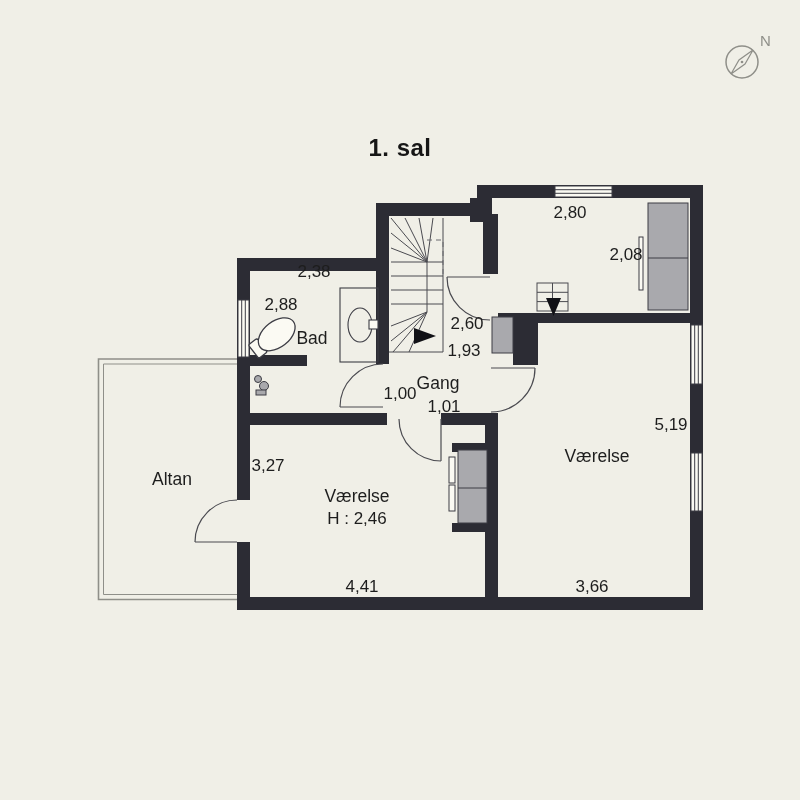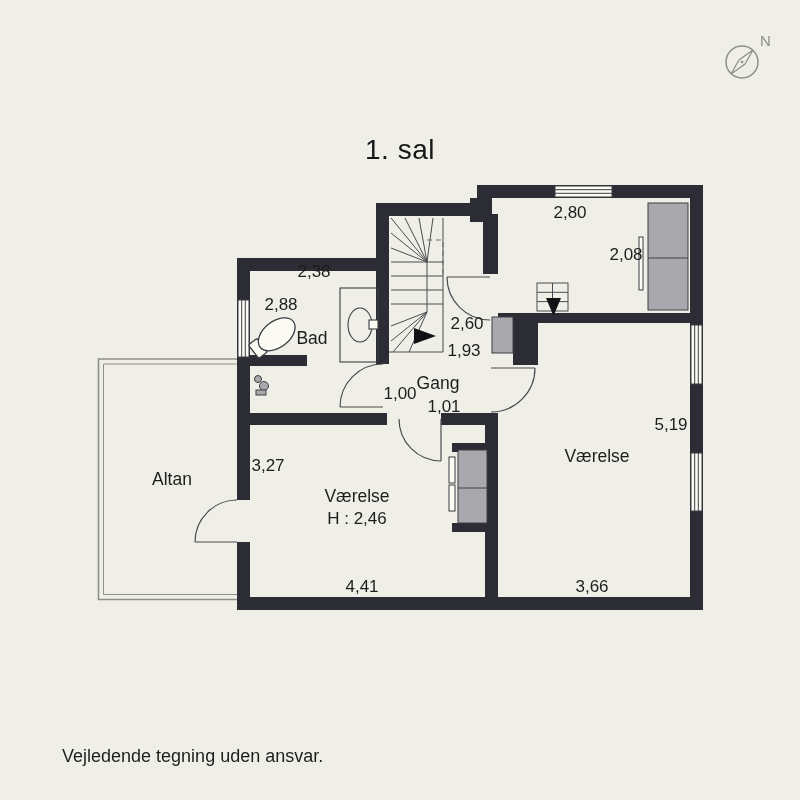--- a/index.html
+++ b/index.html
@@ -1,19 +1,19 @@
 <!DOCTYPE html>
 <html><head>
 <meta charset="utf-8">
 <style>
   html,body{margin:0;padding:0;}
   body{background:#f0efe7;font-family:"Liberation Sans",sans-serif;}
   .canvas{position:relative;width:800px;height:800px;background:#f0efe7;overflow:hidden;}
   .title{position:absolute;top:134px;left:0;width:800px;text-align:center;
-         font-size:28px;color:#161616;letter-spacing:0.5px;}
+         font-size:24px;color:#161616;letter-spacing:0.5px;font-weight:bold;}
   .footer{position:absolute;top:746px;left:62px;font-size:18px;color:#1d1d1d;}
   svg{position:absolute;top:0;left:0;}
   svg text{font-family:"Liberation Sans",sans-serif;fill:#1d1d1d;}
   .dim{font-size:17px;}
   .room{font-size:17.5px;}
   .compass-n{font-size:15px;fill:#8f8f89;}
 </style>
 </head>
 <body>
 
@@ -185,14 +185,13 @@
       <text class="room" x="172" y="485">Altan</text>
       <text class="room" x="357" y="502">Værelse</text>
       <text class="dim" x="357" y="524">H : 2,46</text>
       <text class="dim" x="362" y="592">4,41</text>
       <text class="room" x="597" y="462">Værelse</text>
       <text class="dim" x="671" y="430">5,19</text>
       <text class="dim" x="592" y="592">3,66</text>
     </g>
   </svg>
 
-  <div class="footer">Vejledende tegning uden ansvar.</div>
 </div>
 
 </body></html>

